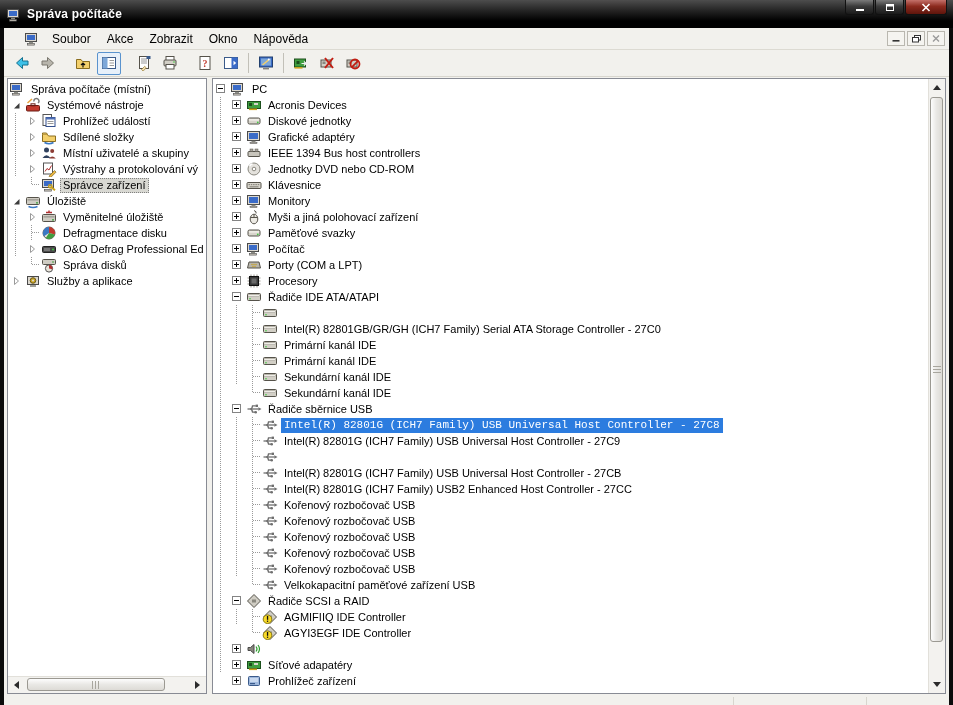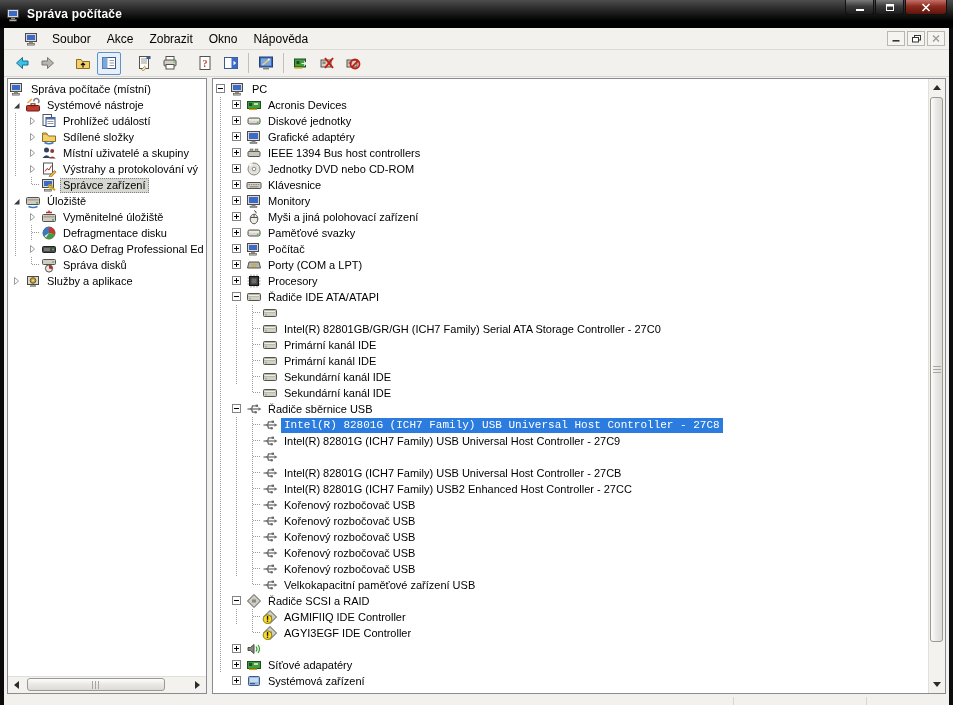--- a/index.html
+++ b/index.html
@@ -1169,21 +1169,21 @@
                   <line x1="4.5" y1="2" x2="4.5" y2="7" stroke="#000"></line>
                 </svg>
               </span>
               <span class="ticon">
                 <svg viewBox="0 0 16 16" width="16" height="16">
                   <rect x="2.5" y="3.5" width="11" height="9" rx="1" fill="#9fb8dc" stroke="#3a5a8a"></rect>
                   <rect x="4" y="5" width="8" height="4" fill="#c9d9ef"></rect>
                   <rect x="4" y="10" width="5" height="1.2" fill="#3a5a8a"></rect>
                 </svg>
               </span>
-              <span class="tlabel">Systémová zařízení</span>
+              <span class="tlabel">Prohlížeč zařízení</span>
             </div>
           </div>
         <div class="vscrollbar">
           <div class="vs-btn">
               <svg width="8" height="7">
                 <path d="M0 6 L4 1 L8 6 z" fill="#2b2b2b"></path>
               </svg>
             </div>
           <div class="vs-track">
             <div class="vs-thumb">

